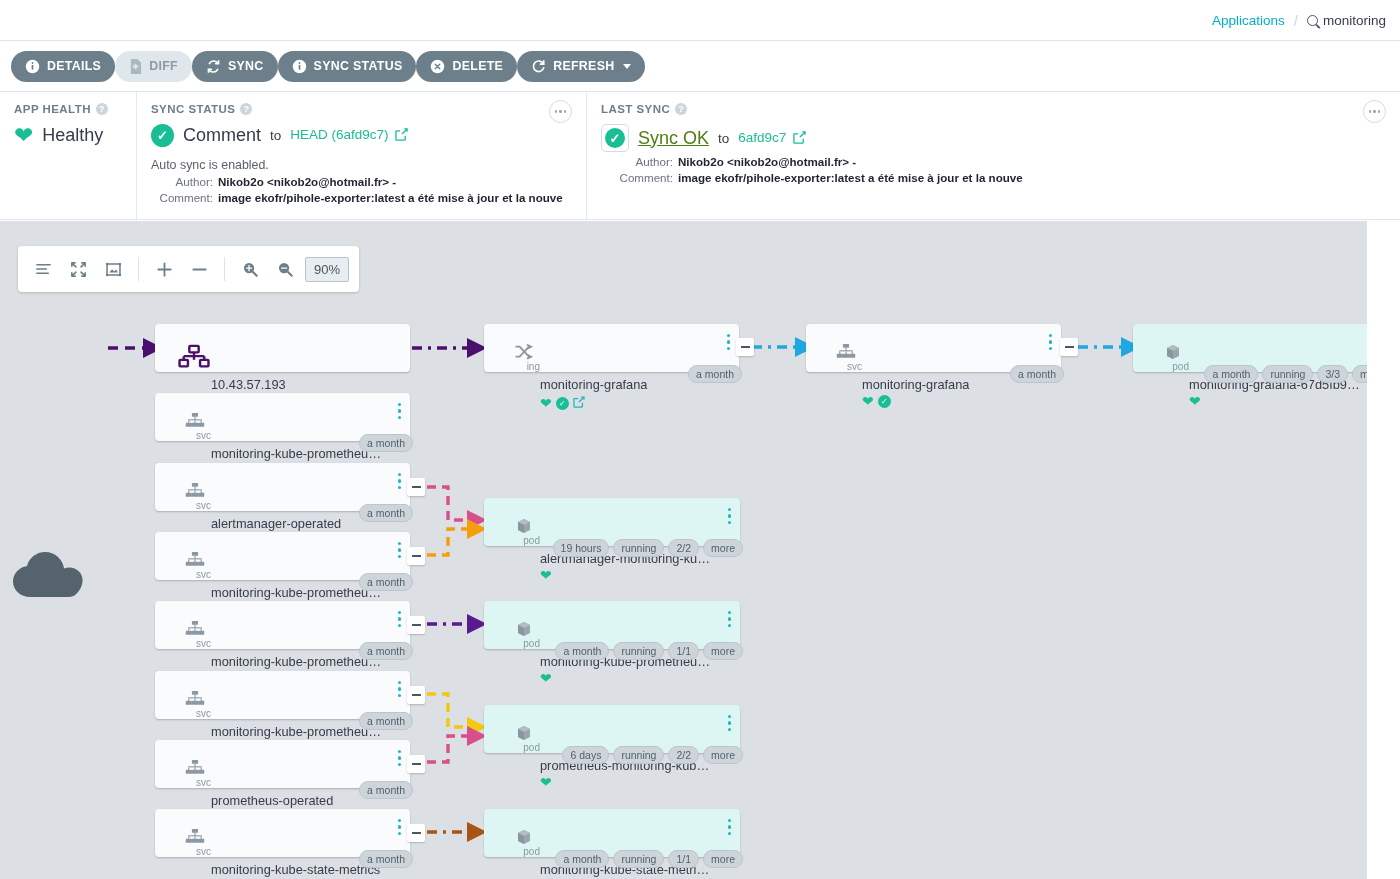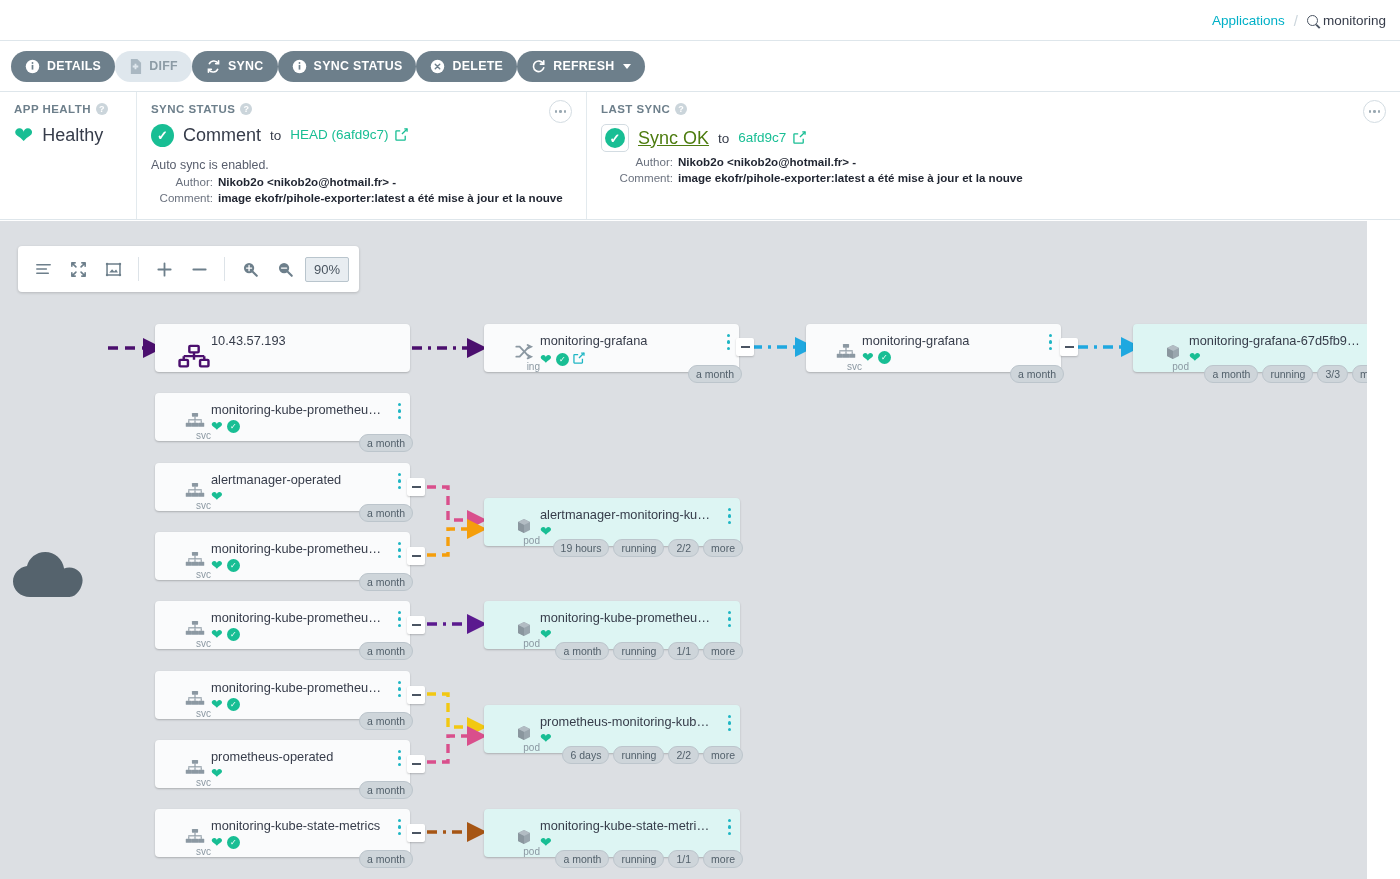--- a/index.html
+++ b/index.html
@@ -159,20 +159,21 @@
   .node-icon {
     width: 56px; display: flex; flex-direction: column;
     align-items: flex-end; justify-content: center; padding-top: 20px;
   }
   .kind-label { font-size: 10px; color: #8b98a2; margin-top: 1px; }
   .node-body { flex: 1; padding: 9px 0 0 0; min-width: 0; }
   .node-title {
     font-size: 12.8px; color: #363c4a;
     white-space: nowrap; overflow: hidden; text-overflow: ellipsis;
     padding-right: 26px;
+    margin-top: 44px;
   }
   .node-icons { display: flex; align-items: center; gap: 4px; margin-top: 2px; }
   .mini-heart { color: #18be94; font-size: 14px; line-height: 1; }
   .mini-check {
     width: 13px; height: 13px; border-radius: 50%; background: #18be94;
     color: #fff; font-size: 8px; display: flex; align-items: center; justify-content: center;
   }
   .kebab {
     position: absolute; right: 9px; top: 10px;
     display: flex; flex-direction: column; gap: 3px; cursor: pointer;

